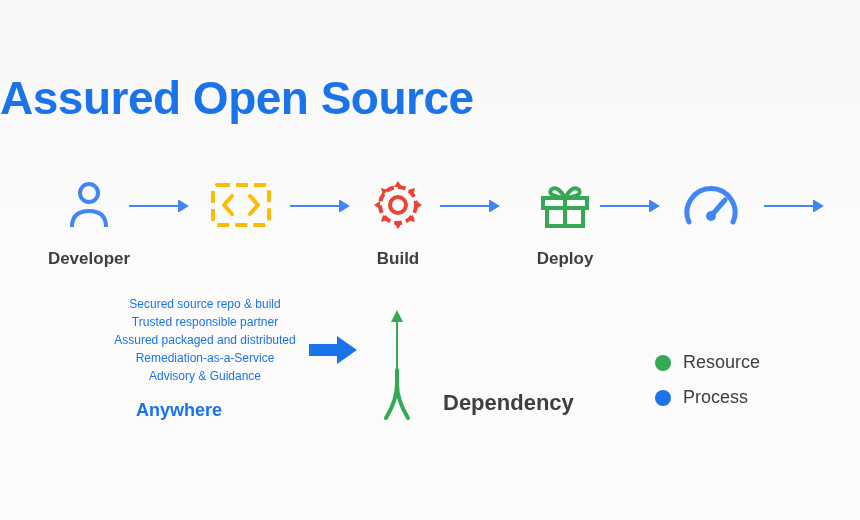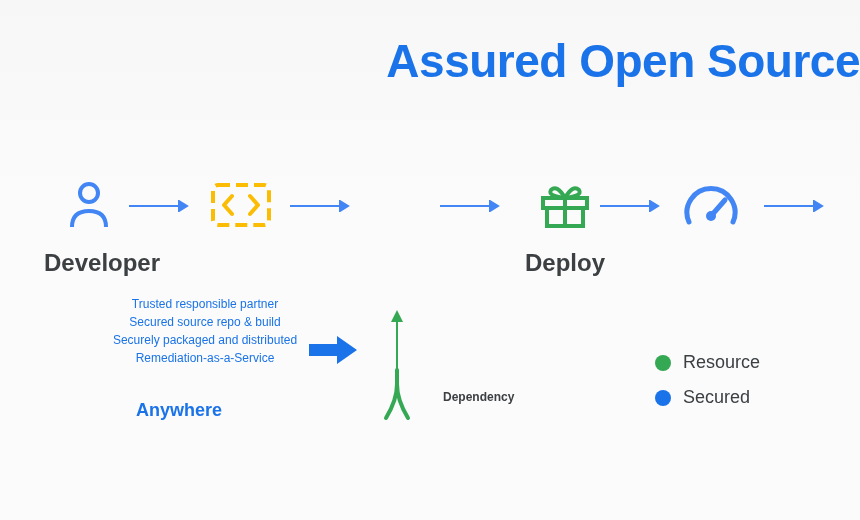--- a/index.html
+++ b/index.html
@@ -1,29 +1,29 @@
 <!DOCTYPE html>
 <html><head>
 <meta charset="utf-8">
 <style>
 *{margin:0;padding:0;box-sizing:border-box}
 body{width:860px;height:520px;font-family:'Segoe UI',Arial,sans-serif;background:linear-gradient(180deg,#f7f7f7 0%,#fbfbfb 40%);position:relative;overflow:hidden}
-.title{text-align:right;font-size:46px;font-weight:600;color:#1a73e8;padding-top:34px;letter-spacing:-0.5px}
+.title{text-align:left;font-size:46px;font-weight:600;color:#1a73e8;padding-top:71px;letter-spacing:-0.5px}
 .flow{position:absolute;top:175px;left:0;width:100%;height:120px}
 .stage{position:absolute;text-align:center}
-.stage-label{font-size:24px;font-weight:600;color:#3c4043;margin-top:14px}
+.stage-label{font-size:17px;font-weight:600;color:#3c4043;margin-top:14px}
 .icon-box{height:60px;display:flex;align-items:center;justify-content:center}
 .arrow{position:absolute;top:200px}
 .arrow-line{stroke:#4285f4;stroke-width:2;fill:#4285f4}
 .bullets{position:absolute;top:295px;left:75px;width:260px;text-align:center}
 .bullet{font-size:12px;color:#1a73e8;line-height:1.5;font-weight:500}
 .anywhere{position:absolute;top:400px;left:136px;font-size:18px;font-weight:700;color:#1a73e8}
 .big-arrow{position:absolute;top:336px;left:309px}
 .dep-arrow{position:absolute;top:310px;left:382px}
-.dependency{position:absolute;top:390px;left:443px;font-size:12px;font-weight:600;color:#3c4043}
+.dependency{position:absolute;top:390px;left:443px;font-size:22px;font-weight:600;color:#3c4043}
 .legend{position:absolute;top:352px;left:655px}
 .legend-row{display:flex;align-items:center;margin-bottom:14px}
 .dot{width:16px;height:16px;border-radius:50%;margin-right:12px}
 .legend-label{font-size:18px;color:#3c4043}
 </style>
 </head>
 <body>
 
 <h1 class="title">Assured Open Source</h1>
 
@@ -41,20 +41,32 @@
 
   <div class="stage" style="left:196px;width:90px">
     <div class="icon-box">
       <svg width="62" height="46" viewBox="0 0 62 46">
           <rect x="3" y="3" width="56" height="40" rx="5" fill="none" stroke="#fbbc04" stroke-width="4" stroke-dasharray="12 6"></rect>
           <path d="M22 14 L14 23 L22 32 M40 14 L48 23 L40 32" fill="none" stroke="#fbbc04" stroke-width="4" stroke-linecap="round" stroke-linejoin="round"></path>
         </svg>
     </div>
   </div>
 
+  <div class="stage" style="left:358px;width:80px">
+    <div class="icon-box">
+      <svg width="56" height="56" viewBox="0 0 56 56">
+          <g fill="none" stroke="#ea4335" stroke-width="4" stroke-linejoin="round">
+            <circle cx="28" cy="28" r="8"></circle>
+            <path d="M28 4 L32 10 L24 10 Z M28 52 L32 46 L24 46 Z M4 28 L10 24 L10 32 Z M52 28 L46 24 L46 32 Z M11 11 L18 13 L13 18 Z M45 45 L38 43 L43 38 Z M45 11 L43 18 L38 13 Z M11 45 L13 38 L18 43 Z" fill="#ea4335" stroke="none"></path>
+            <circle cx="28" cy="28" r="18" stroke-dasharray="8 4"></circle>
+          </g>
+        </svg>
+    </div>
+    <div class="stage-label">Build</div>
+  </div>
 
   <div class="stage" style="left:520px;width:90px">
     <div class="icon-box">
       <svg width="56" height="50" viewBox="0 0 56 50">
           <rect x="6" y="18" width="44" height="10" fill="none" stroke="#34a853" stroke-width="4"></rect>
           <rect x="10" y="28" width="36" height="18" fill="none" stroke="#34a853" stroke-width="4"></rect>
           <line x1="28" y1="18" x2="28" y2="46" stroke="#34a853" stroke-width="4"></line>
           <path d="M28 18 Q20 4 14 10 Q10 16 28 18 M28 18 Q36 4 42 10 Q46 16 28 18" fill="none" stroke="#34a853" stroke-width="4"></path>
         </svg>
     </div>
@@ -88,24 +100,25 @@
 <svg class="arrow" style="left:598px" width="62" height="12">
     <line x1="2" y1="6" x2="52" y2="6" class="arrow-line"></line>
     <path d="M52 1 L60 6 L52 11 Z" class="arrow-line"></path>
   </svg>
 <svg class="arrow" style="left:762px" width="62" height="12">
     <line x1="2" y1="6" x2="52" y2="6" class="arrow-line"></line>
     <path d="M52 1 L60 6 L52 11 Z" class="arrow-line"></path>
   </svg>
 
 <div class="bullets">
+  <div class="bullet">Secured source repo &amp; build</div>
   <div class="bullet">Trusted responsible partner</div>
-  <div class="bullet">Secured source repo &amp; build</div>
-  <div class="bullet">Securely packaged and distributed</div>
+  <div class="bullet">Assured packaged and distributed</div>
   <div class="bullet">Remediation-as-a-Service</div>
+  <div class="bullet">Advisory &amp; Guidance</div>
 </div>
 
 <div class="anywhere">Anywhere</div>
 
 <svg class="big-arrow" width="48" height="28">
     <path d="M0 8 L28 8 L28 0 L48 14 L28 28 L28 20 L0 20 Z" fill="#1a73e8"></path>
   </svg>
 
 <svg class="dep-arrow" width="30" height="120">
   <line x1="15" y1="70" x2="15" y2="8" stroke="#34a853" stroke-width="2"></line>
@@ -117,15 +130,15 @@
 
 <div class="dependency">Dependency</div>
 
 <div class="legend">
   <div class="legend-row">
     <div class="dot" style="background:#34a853"></div>
     <div class="legend-label">Resource</div>
   </div>
   <div class="legend-row">
     <div class="dot" style="background:#1a73e8"></div>
-    <div class="legend-label">Secured</div>
+    <div class="legend-label">Process</div>
   </div>
 </div>
 
 </body></html>

